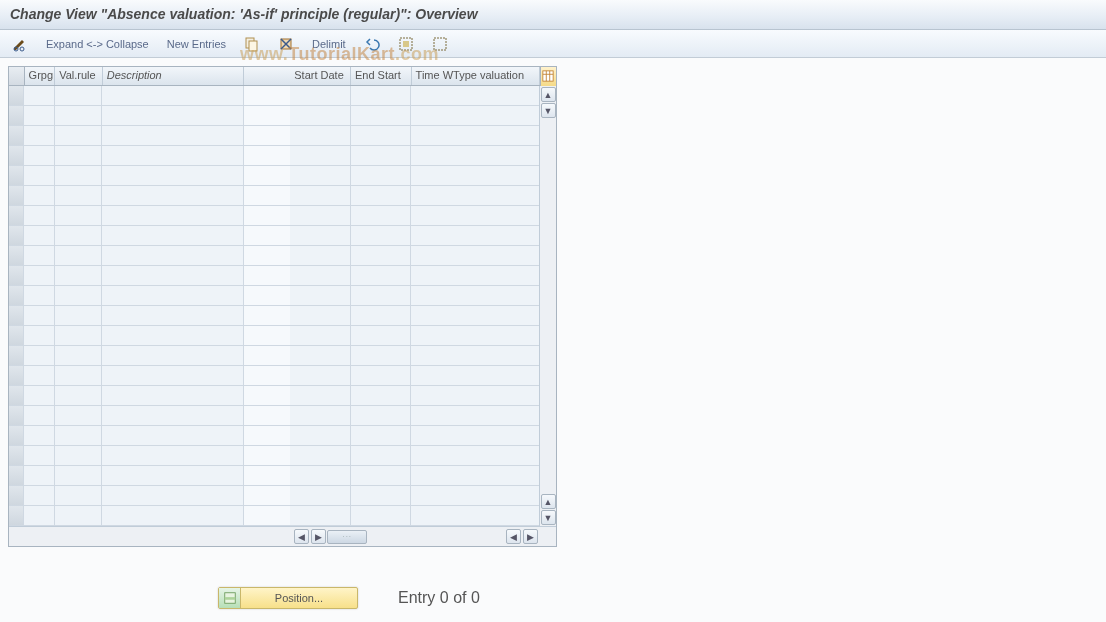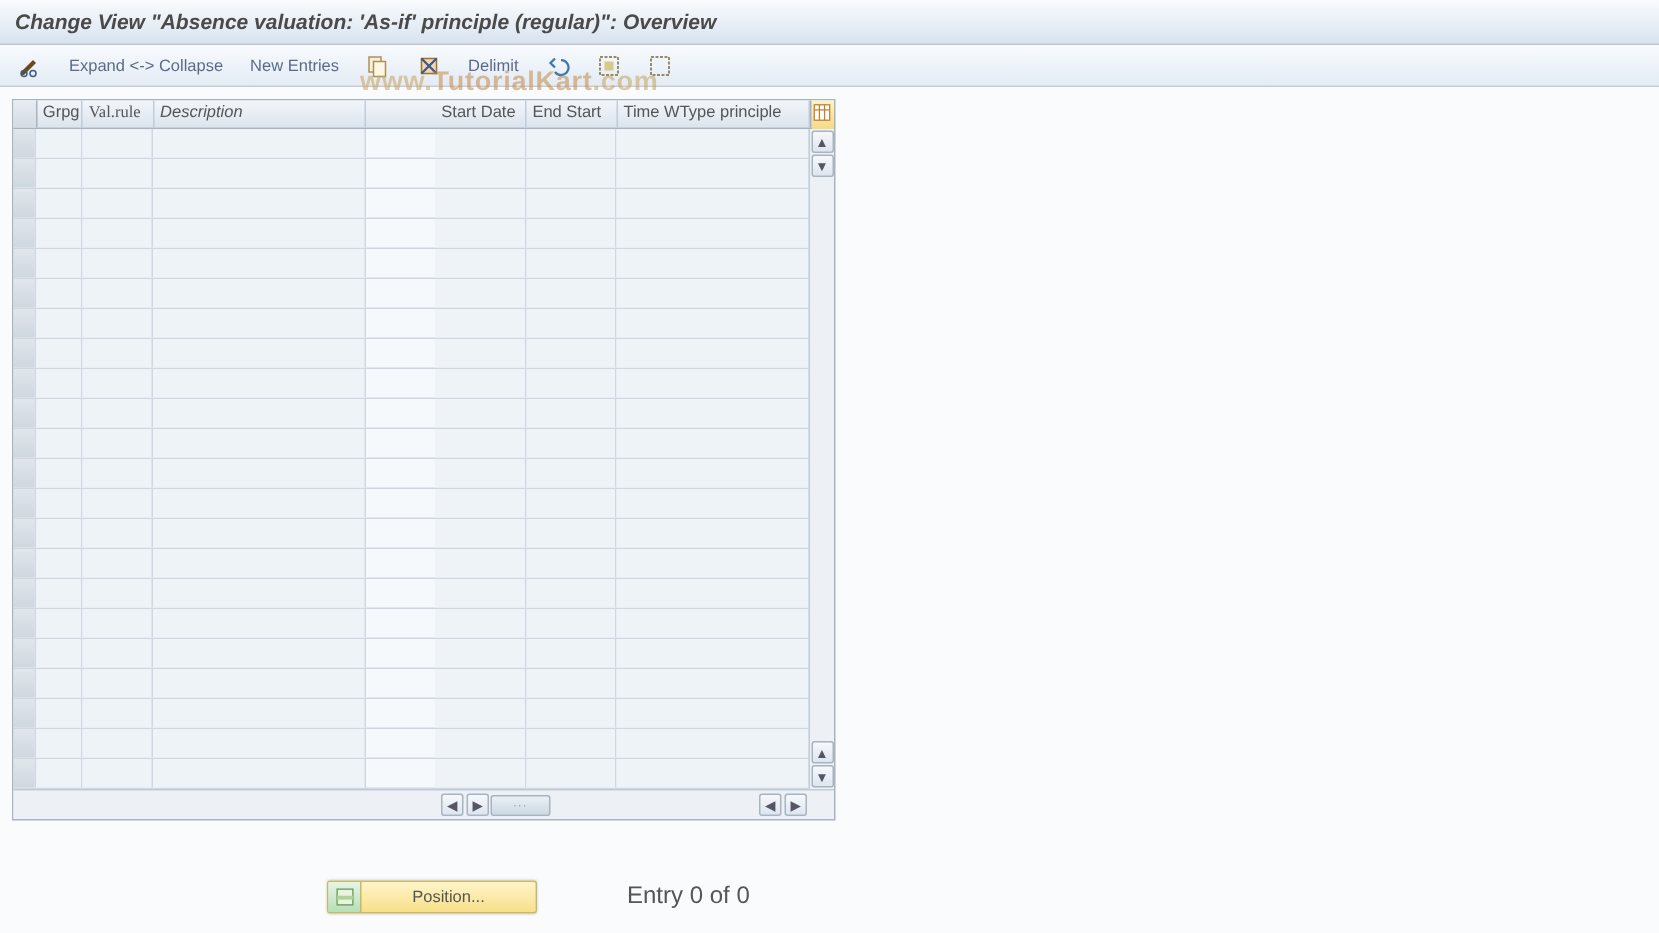--- a/index.html
+++ b/index.html
@@ -63,21 +63,21 @@
     .gh {
       border-right: 1px solid #c0ccd8;
       padding: 2px 4px;
       font-size: 11px;
       color: #555;
       overflow: hidden;
       white-space: nowrap;
     }
     .selcol { width: 16px; background: linear-gradient(#e8edf2,#d4dbe3); border-right:1px solid #a8b4c0; }
     .col-grpg { width: 32px; }
-    .col-rule { width: 50px; font-family: Liberation Serif, serif; }
+    .col-rule { width: 50px; }
     .col-desc { width: 150px; font-style: italic; }
     .col-start { width: 64px; margin-left: 46px; }
     .col-end  { width: 64px; }
     .col-time { width: 136px; }
     .corner-icon {
       width: 17px; height: 19px;
       background: linear-gradient(#fff2cc,#f5da87);
       border-left: 1px solid #a8b4c0;
       display:flex;align-items:center;justify-content:center;
     }
@@ -133,21 +133,21 @@
       background: linear-gradient(#eaf0f6,#cdd8e4);
       border:1px solid #a8b4c0;
       border-radius:2px;
       display:flex;align-items:center;justify-content:center;
       color:#9aa;font-size:8px;letter-spacing:1px;
     }
     .footer-area {
       margin-top: 40px;
       display: flex;
       align-items: center;
-      gap: 60px;
+      gap: 40px;
       padding-left: 210px;
     }
     .position-btn {
       width: 140px; height: 22px;
       background: linear-gradient(#fff4c8,#f7e08a);
       border: 1px solid #c9b76a;
       border-radius: 2px;
       display:flex; align-items:center;
       cursor:pointer;
       font-size:11px;color:#555;
@@ -245,21 +245,21 @@
 
 <div class="content-area">
   <div class="grid-wrapper">
     <div class="grid-header-row">
       <div class="gh selcol"></div>
       <div class="gh col-grpg">Grpg</div>
       <div class="gh col-rule">Val.rule</div>
       <div class="gh col-desc">Description</div>
       <div class="gh col-start">Start Date</div>
       <div class="gh col-end">End Start</div>
-      <div class="gh col-time">Time WType principle</div>
+      <div class="gh col-time">Time WType valuation</div>
       <div class="corner-icon">
         <span>
           <svg viewBox="0 0 14 14" width="12" height="12">
               <rect x="1" y="1" width="12" height="12" fill="#fff" stroke="#c08030"></rect>
               <line x1="1" y1="5" x2="13" y2="5" stroke="#c08030"></line>
               <line x1="5" y1="1" x2="5" y2="13" stroke="#c08030"></line>
               <line x1="9" y1="1" x2="9" y2="13" stroke="#c08030"></line>
             </svg>
         </span>
       </div>

